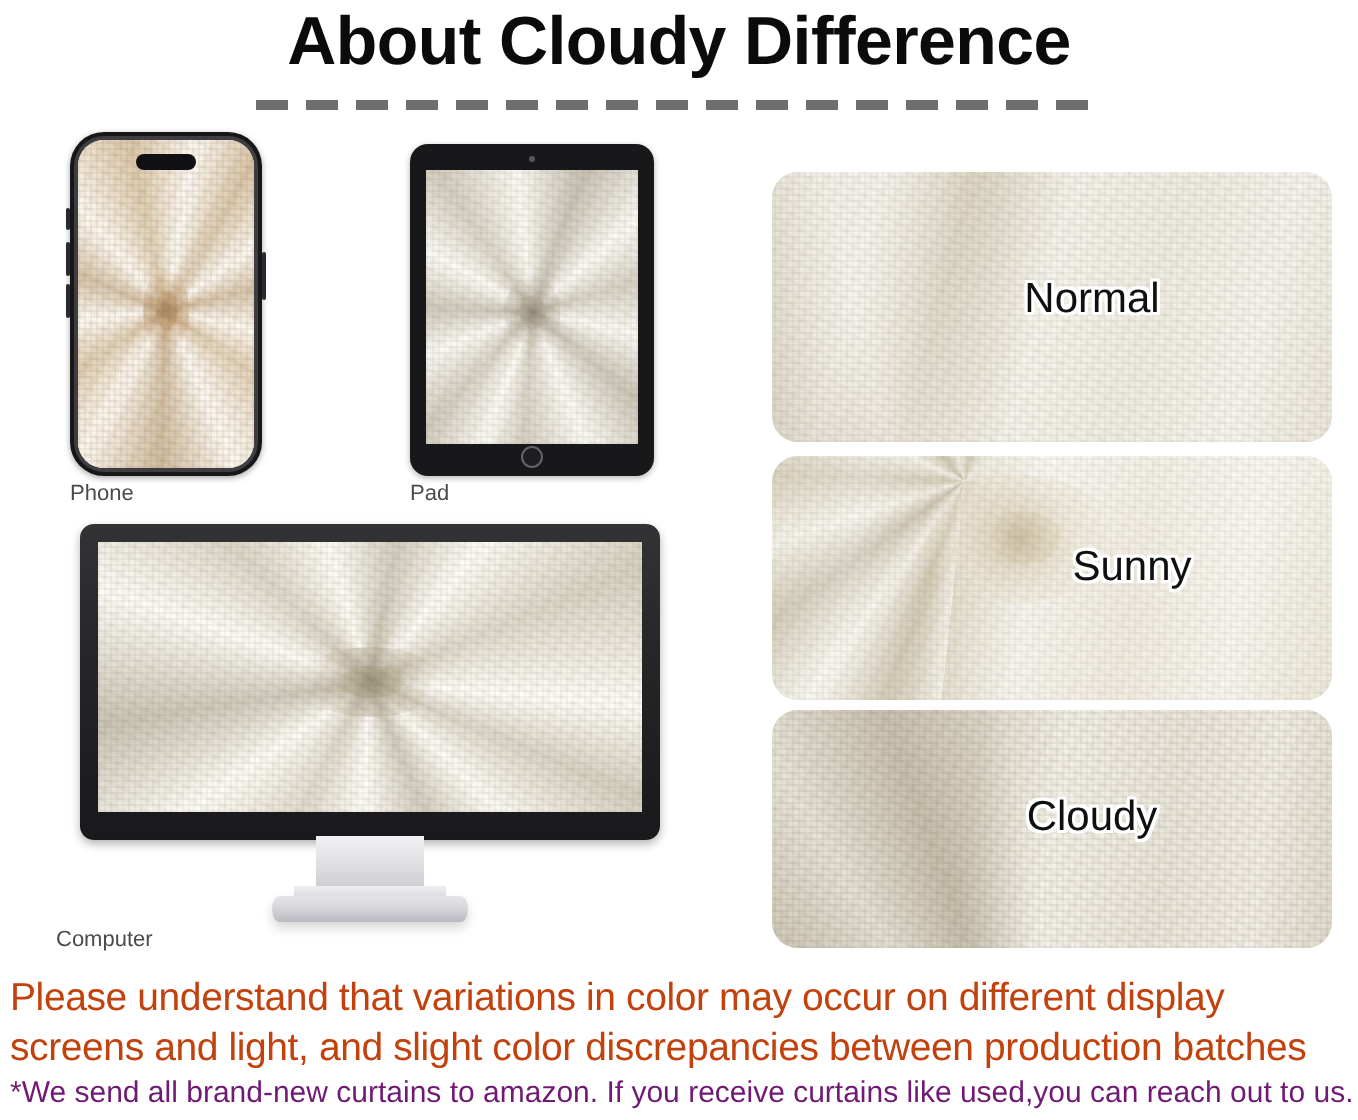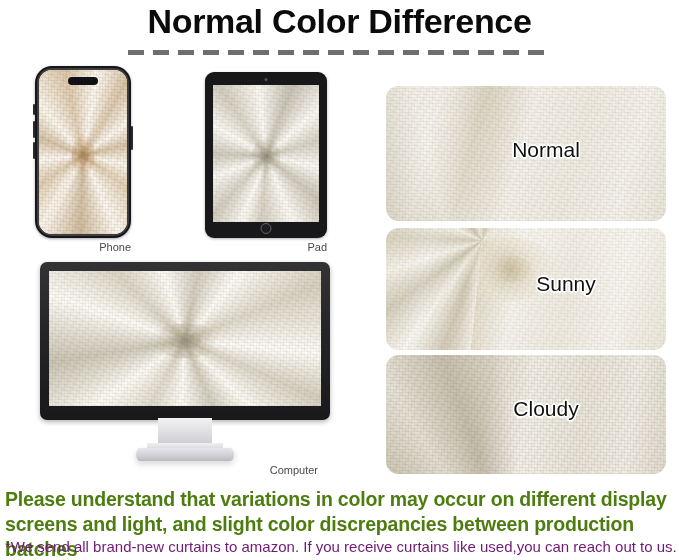--- a/index.html
+++ b/index.html
@@ -90,21 +90,21 @@
              background:linear-gradient(180deg,#f2f2f4 0%,#d9d9dd 55%,#c3c3c8 100%);}
   .comp-foot{position:absolute;left:50%;top:186px;transform:translateX(-50%);
              width:98px;height:13px;border-radius:4px/7px;
              background:linear-gradient(180deg,#e6e6ea 0%,#cfcfd5 60%,#b9b9c0 100%);
              box-shadow:0 3px 6px rgba(0,0,0,.16);}
   .comp-foot2{position:absolute;left:50%;top:181px;transform:translateX(-50%);
               width:76px;height:11px;
               background:linear-gradient(180deg,#eeeef1,#d4d4d9);}
 
   .dev-label{
-    position:absolute;text-align:right;font-size:11px;color:#4a4a4a;
+    position:absolute;text-align:left;font-size:11px;color:#4a4a4a;
     font-family:"Liberation Sans","DejaVu Sans",sans-serif;white-space:nowrap;
   }
   .lbl-phone{left:35px;top:241px;width:96px;}
   .lbl-pad{left:205px;top:241px;width:122px;}
   .lbl-computer{left:28px;top:464px;width:290px;}
 
   
   .panel{position:absolute;left:386px;width:280px;border-radius:13px;overflow:hidden;background:#e9e6dd;}
   .p1{top:86px;height:135px;}
   .p2{top:228px;height:122px;}
@@ -117,36 +117,36 @@
       -1.4px -1.4px 0 #fff, 1.4px -1.4px 0 #fff, -1.4px 1.4px 0 #fff, 1.4px 1.4px 0 #fff,
       0 -1.6px 0 #fff, 0 1.6px 0 #fff, -1.6px 0 0 #fff, 1.6px 0 0 #fff;
     margin-left: 20px;
   }
   .pl1{top:52px;}
   .pl2{top:44px;padding-left:20px;}
   .pl3{top:42px;}
 
   
   .note{
-    position:absolute;left:5px;width:672px;font-weight:bold;color:#4d7c0f;
+    position:absolute;left:5px;width:672px;font-weight:normal;color:#c2410c;
     font-size:19.5px;line-height:25px;letter-spacing:-0.2px;
     font-family:"Liberation Sans","DejaVu Sans",sans-serif;
   }
   .note1{top:487px;}
   .note2{top:512px;}
   .subnote{
     position:absolute;left:5px;top:539px;width:672px;color:#701a75;
     font-size:15px;line-height:16px;
     font-family:"Liberation Sans","DejaVu Sans",sans-serif;
   }
 </style>
 </head>
 <body>
 
-<div class="title">Normal Color Difference</div>
+<div class="title">About Cloudy Difference</div>
 <div class="divider"></div>
 
 <div class="phone-wrap">
   <div class="phone-body">
     <div class="btn-l1"></div>
     <div class="btn-l2"></div>
     <div class="btn-l3"></div>
     <div class="btn-r1"></div>
     <div class="phone-rim"></div>
     <div class="phone-screen">

